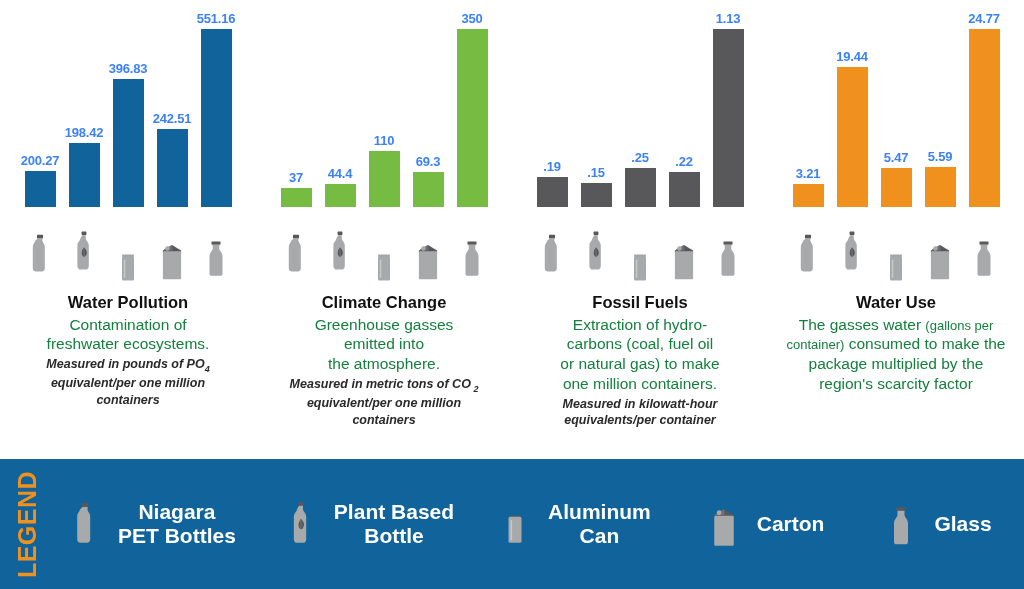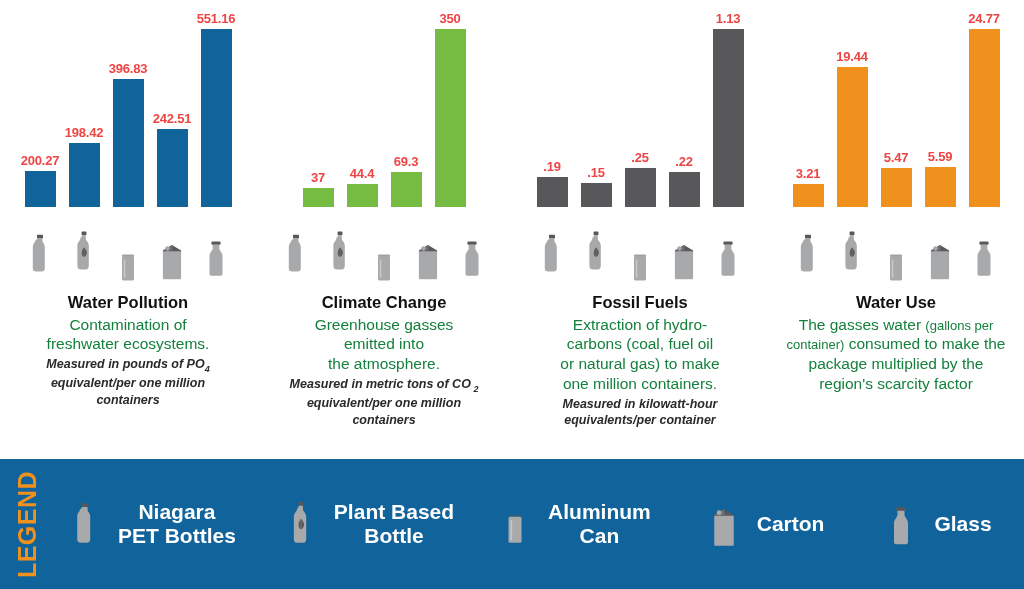--- a/index.html
+++ b/index.html
@@ -40,21 +40,21 @@
     width: 31px;
     display: flex;
     flex-direction: column;
     justify-content: flex-end;
     align-items: center;
     height: 100%;
   }
   .barlabel {
     font-size: 13px;
     font-weight: bold;
-    color: #ef4444;
+    color: #3b82f6;
     line-height: 1;
     margin-bottom: 4px;
     white-space: nowrap;
     letter-spacing: -0.2px;
   }
   .bar { width: 31px; }
 
   
   .icons {
     position: absolute; left: 0; top: 207px;
@@ -212,20 +212,24 @@
     <div class="panel">
       <div class="plot">
         <div class="bars">
             <div class="barwrap">
               <div class="barlabel">37</div>
               <div class="bar" style="height: 19px; background: rgb(118, 188, 67);"></div>
             </div>
             <div class="barwrap">
               <div class="barlabel">44.4</div>
               <div class="bar" style="height: 23px; background: rgb(118, 188, 67);"></div>
+            </div>
+            <div class="barwrap">
+              <div class="barlabel">110</div>
+              <div class="bar" style="height: 56px; background: rgb(118, 188, 67);"></div>
             </div>
             <div class="barwrap">
               <div class="barlabel">69.3</div>
               <div class="bar" style="height: 35px; background: rgb(118, 188, 67);"></div>
             </div>
             <div class="barwrap">
               <div class="barlabel">350</div>
               <div class="bar" style="height: 178px; background: rgb(118, 188, 67);"></div>
             </div>
           </div>

